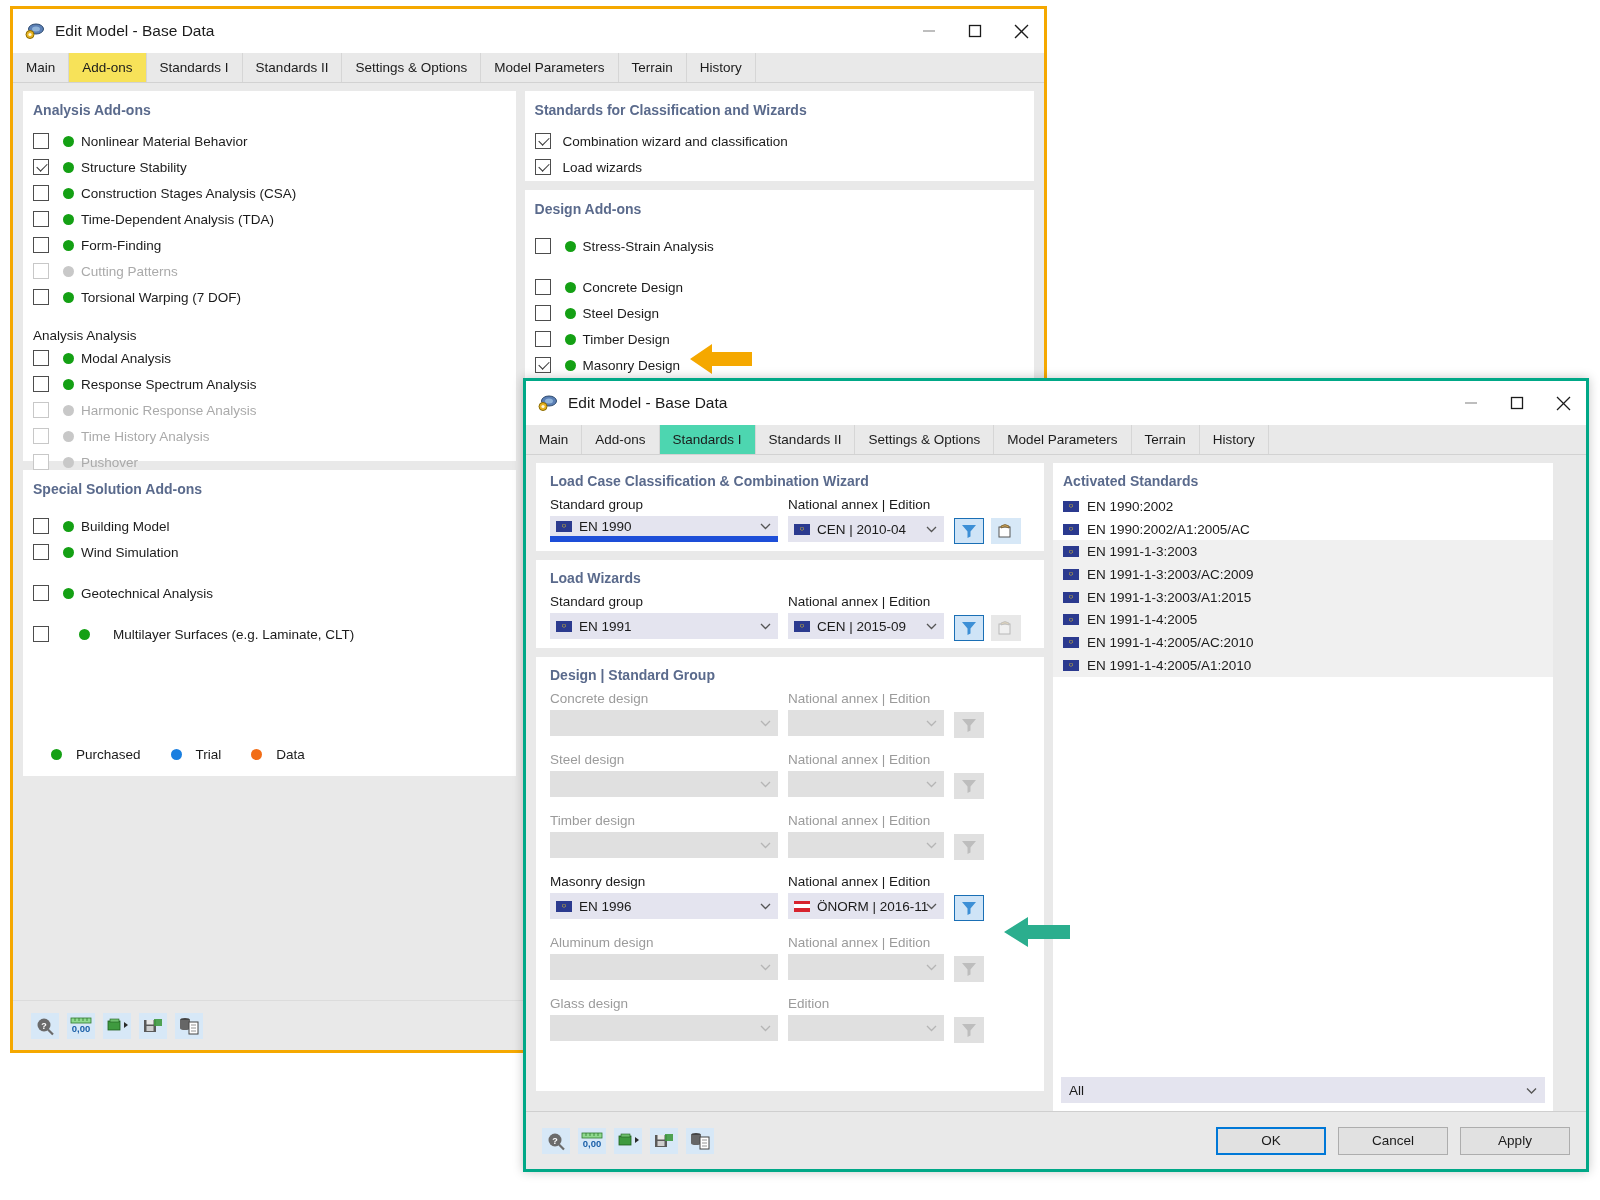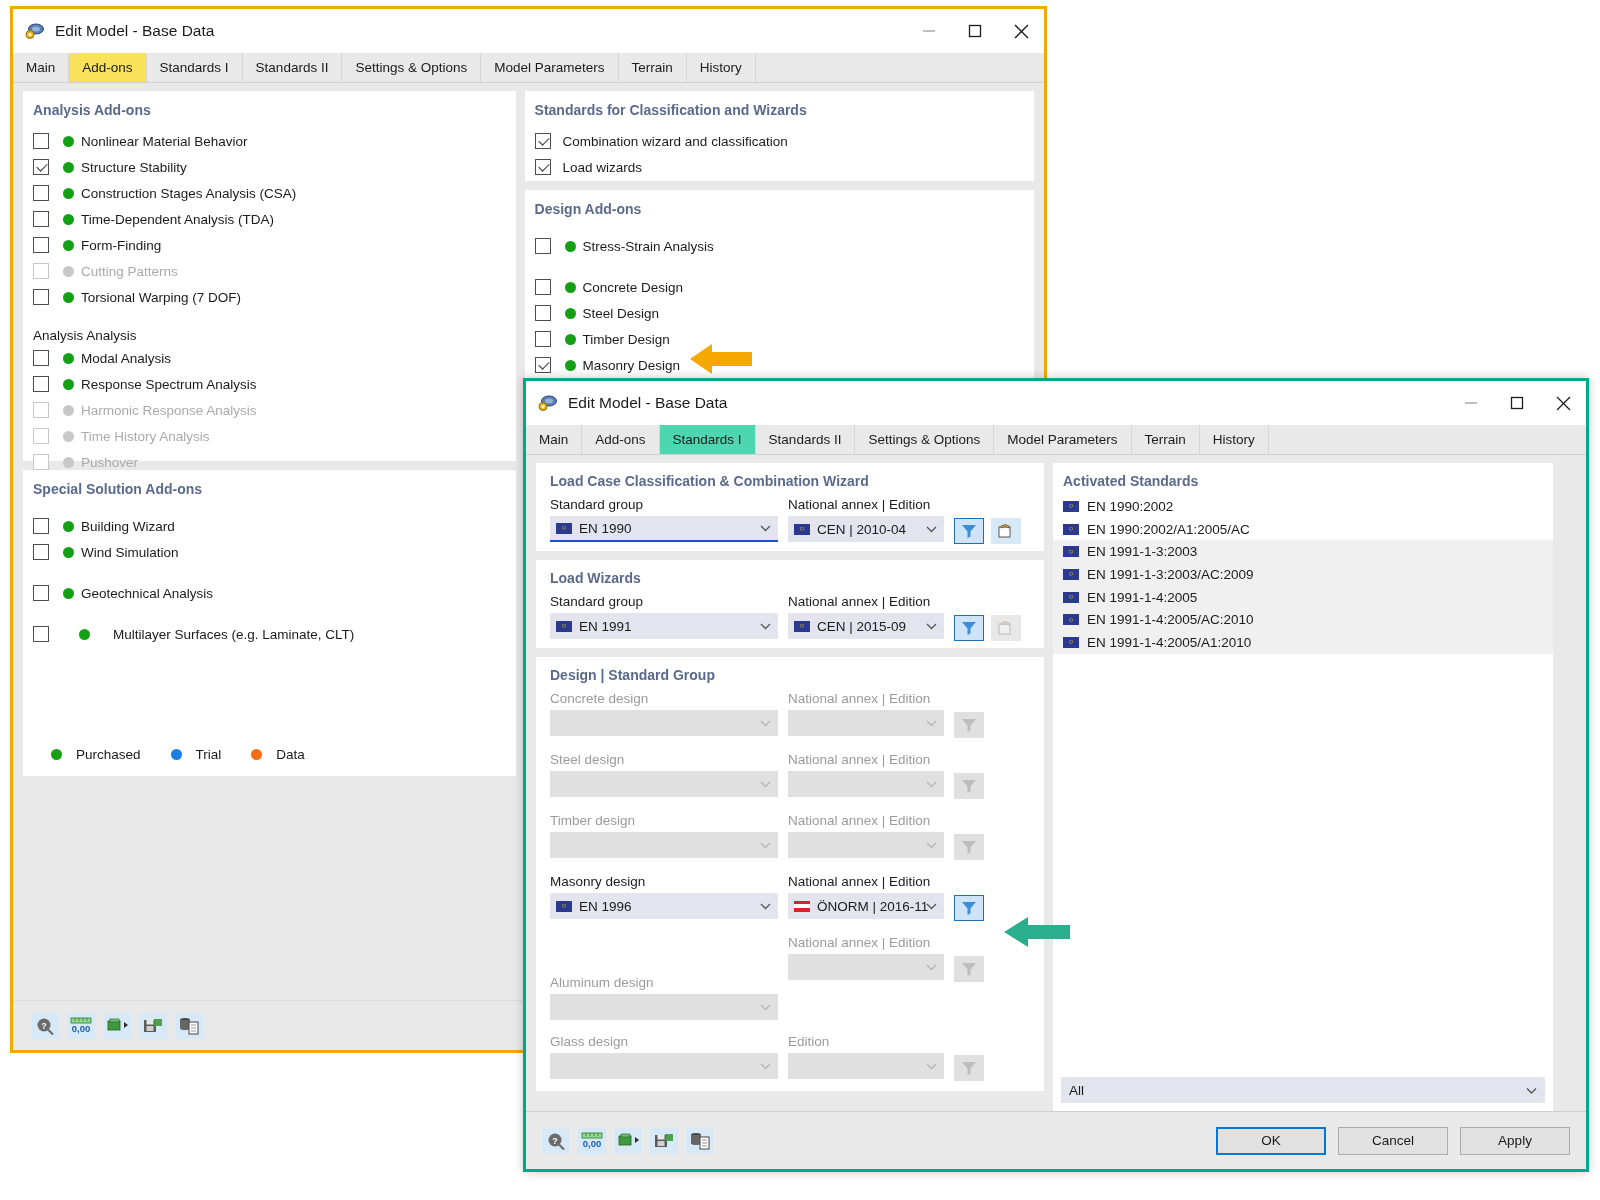--- a/index.html
+++ b/index.html
@@ -123,21 +123,21 @@
   .c2-right { width: 500px; margin-left: 9px; position: relative; }
 
   .fieldlabel { font-size: 13.5px; color: #1b1b1b; }
   .fieldlabel.dis { color: #9b9b9b; }
 
   .combo {
     height: 26px; background: #E4E4EF; position: relative;
     display: flex; align-items: center; padding: 0 6px;
     font-size: 13.5px; color: #1b1b1b;
   }
-  .combo.act { border-bottom: 2px solid #1d4ed8; }
+  .combo.act { border-bottom: 6px solid #1d4ed8; }
   .combo.dis { background: #e0e0e0; }
   .combo .chev {
     position: absolute; right: 7px; top: 50%; transform: translateY(-50%);
   }
   .flag {
     width: 16px; height: 11px; flex: 0 0 auto; margin-right: 7px;
     position: relative; overflow: hidden;
   }
   .flag.eu { background: #2B3A8F; }
   .flag.eu::after {
@@ -309,21 +309,21 @@
             <span class="dot grey"></span>
             <span class="lbl dis">Pushover</span>
           </div>
         </div>
 
         <div class="panel" style="height:306px; margin-top:9px;">
           <div class="panel-title">Special Solution Add-ons</div>
           <div class="row" style="margin-top:6px;">
             <span class="cb"></span>
             <span class="dot"></span>
-            <span class="lbl">Building Wizard</span>
+            <span class="lbl">Building Model</span>
           </div>
           <div class="row">
             <span class="cb"></span>
             <span class="dot"></span>
             <span class="lbl">Wind Simulation</span>
           </div>
           <div class="row" style="margin-top:15px;">
             <span class="cb"></span>
             <span class="dot"></span>
             <span class="lbl">Geotechnical Analysis</span>
@@ -704,21 +704,21 @@
             <div style="padding-top:21px;">
               <span class="filterbtn">
                 <svg width="16" height="14" viewBox="0 0 16 14">
                     <path d="M1 1 h14 l-5.5 6.5 v5 l-3 1.5 v-6.5 z" fill="#3C8FD6"></path>
                   </svg>
               </span>
             </div>
           </div>
 
           <div style="display:flex; gap:10px; margin-top:14px;">
-            <div style="width:228px;margin-top:40px;">
+            <div style="width:228px;">
               <div class="fieldlabel dis">Aluminum design</div>
               <div class="combo dis" style="margin-top:4px;">
                 <span></span>
                 <span class="chev">
                   <svg width="11" height="8" viewBox="0 0 11 8">
                       <polyline points="1,1.5 5.5,6 10,1.5" fill="none" stroke="#b5b5b5" stroke-width="1.3"></polyline>
                     </svg>
                 </span>
               </div>
             </div>
@@ -786,20 +786,24 @@
             <span class="flag eu"></span>
             <span>EN 1990:2002/A1:2005/AC</span>
           </div>
           <div class="std-row alt">
             <span class="flag eu"></span>
             <span>EN 1991-1-3:2003</span>
           </div>
           <div class="std-row alt">
             <span class="flag eu"></span>
             <span>EN 1991-1-3:2003/AC:2009</span>
+          </div>
+          <div class="std-row alt">
+            <span class="flag eu"></span>
+            <span>EN 1991-1-3:2003/A1:2015</span>
           </div>
           <div class="std-row alt">
             <span class="flag eu"></span>
             <span>EN 1991-1-4:2005</span>
           </div>
           <div class="std-row alt">
             <span class="flag eu"></span>
             <span>EN 1991-1-4:2005/AC:2010</span>
           </div>
           <div class="std-row alt">

